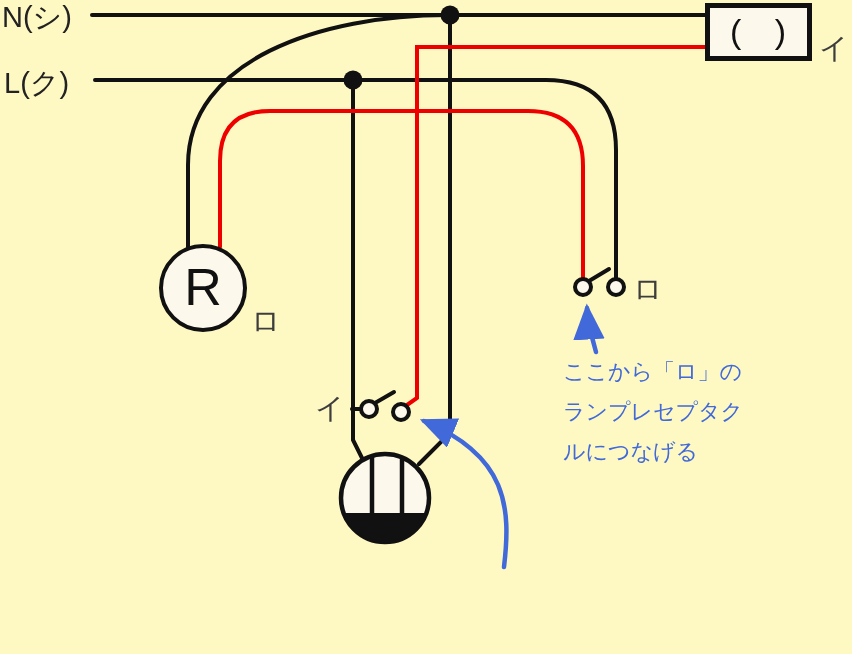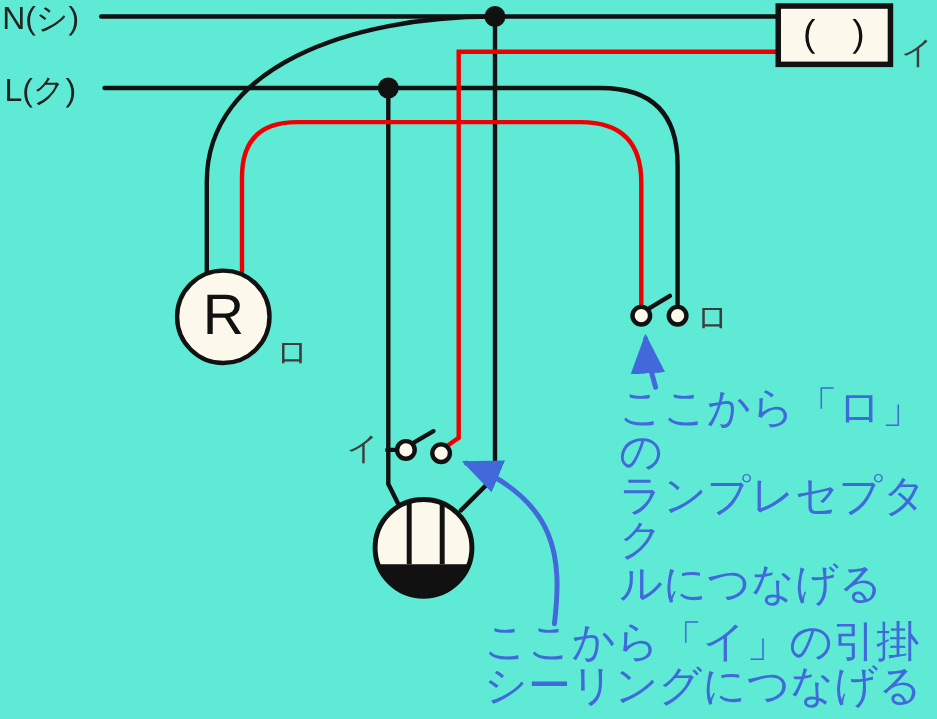--- a/index.html
+++ b/index.html
@@ -4,21 +4,21 @@
 <style>
   html,body{margin:0;padding:0;}
   body{
     font-family:"Liberation Sans", sans-serif;
     background:#fdf8ec;
   }
   .stage{
     position:relative;
     width:852px;
     height:654px;
-    background:#5eead4;
+    background:#fef9c3;
     overflow:hidden;
   }
   .stage svg{position:absolute;left:0;top:0;}
   .lbl{
     position:absolute;
     color:#3d3d3d;
     font-size:29px;
     line-height:1.1;
     white-space:nowrap;
   }
@@ -35,21 +35,21 @@
     left:758px;top:31px;
     transform:translate(-50%,-50%);
     font-size:34px;
     letter-spacing:12px;
     padding-left:12px; 
     color:#111;
   }
   .annotation{
     position:absolute;
     color:#4169d9;
-    font-size:39px;
+    font-size:22px;
     line-height:40px;
     white-space:pre-line;
   }
   .ann-ro{left:563px;top:352px;}
   .ann-i{left:440px;top:564px;}
 </style>
 </head>
 <body>
 
 <div class="stage">
@@ -114,16 +114,14 @@
 
   <div class="sym-r">R</div>
   <div class="lbl" style="left:251px;top:306px;">ロ</div>
 
   <div class="lbl" style="left:315px;top:393px;">イ</div>
   <div class="lbl" style="left:633px;top:274px;">ロ</div>
 
   <div class="annotation ann-ro">ここから「ロ」の
 ランプレセプタク
 ルにつなげる</div>
-  <div class="annotation ann-i">ここから「イ」の引掛
-シーリングにつなげる</div>
 
 </div>
 
 </body></html>

